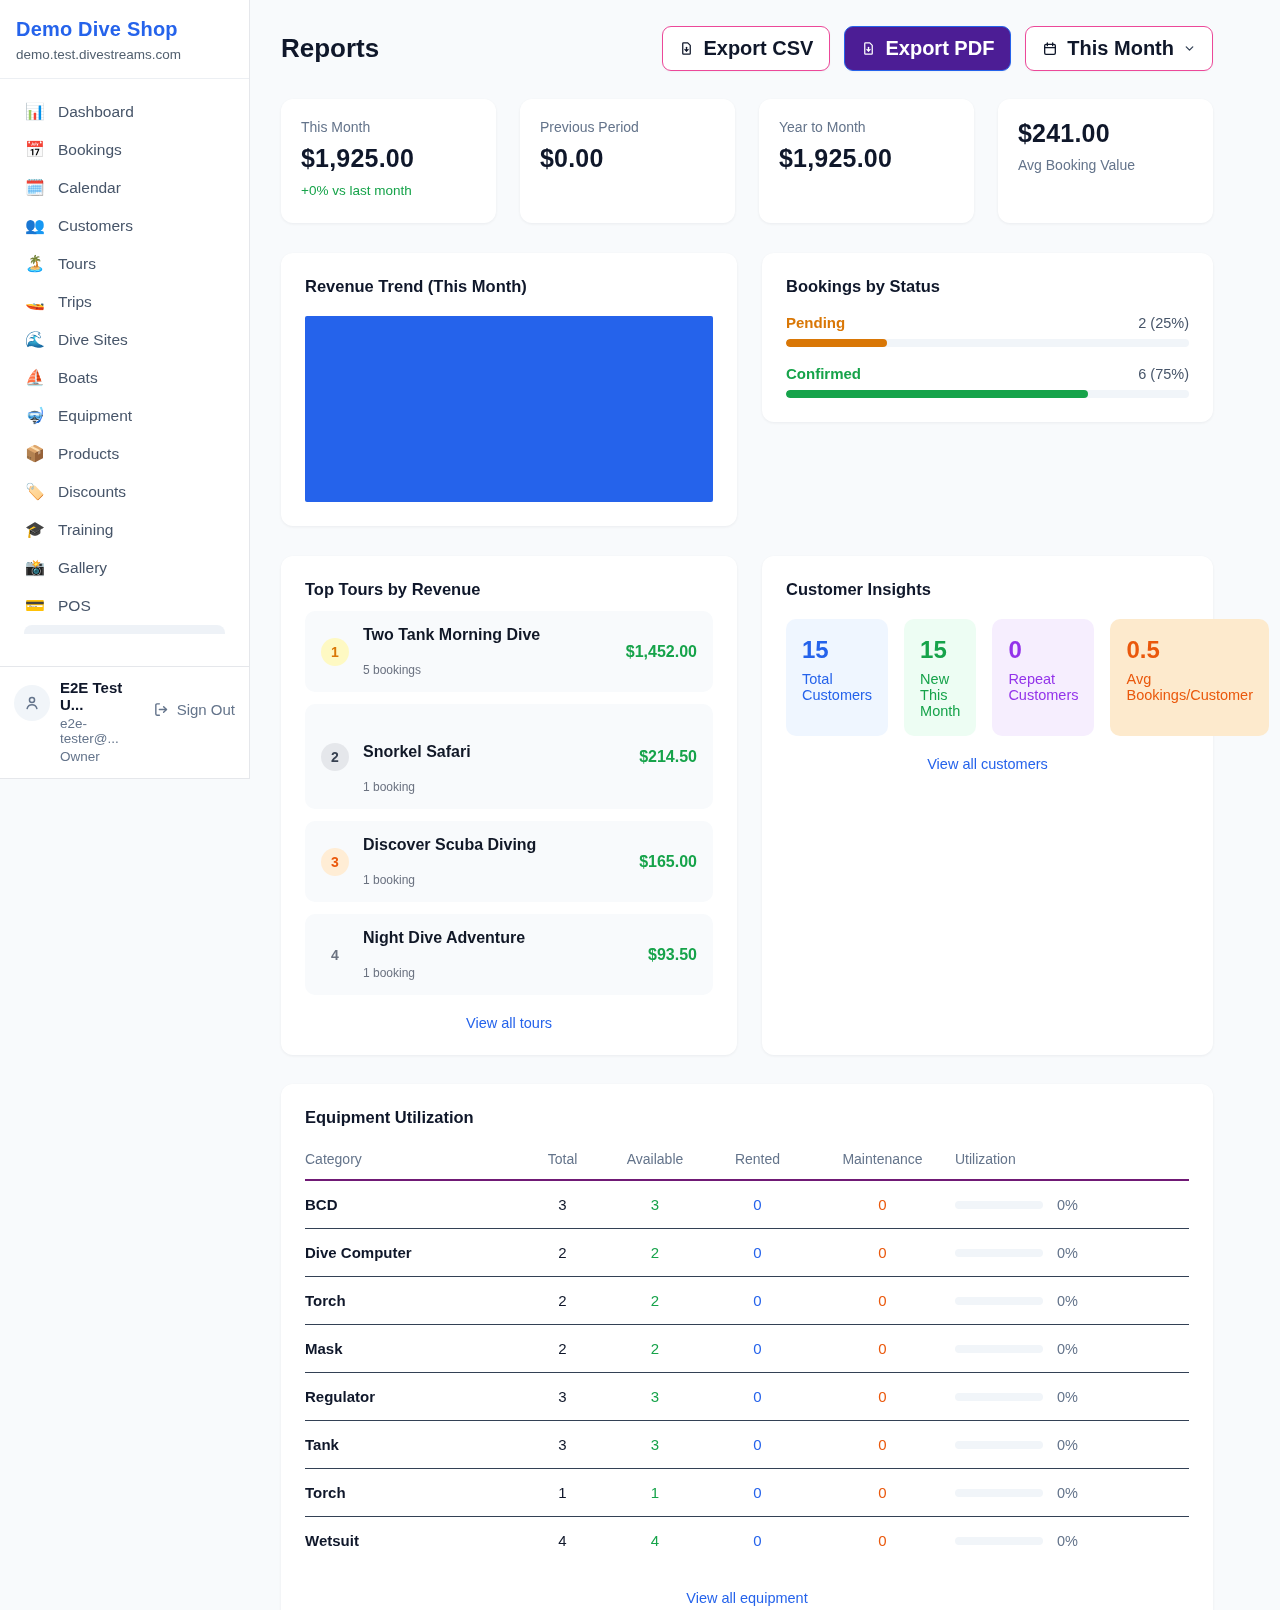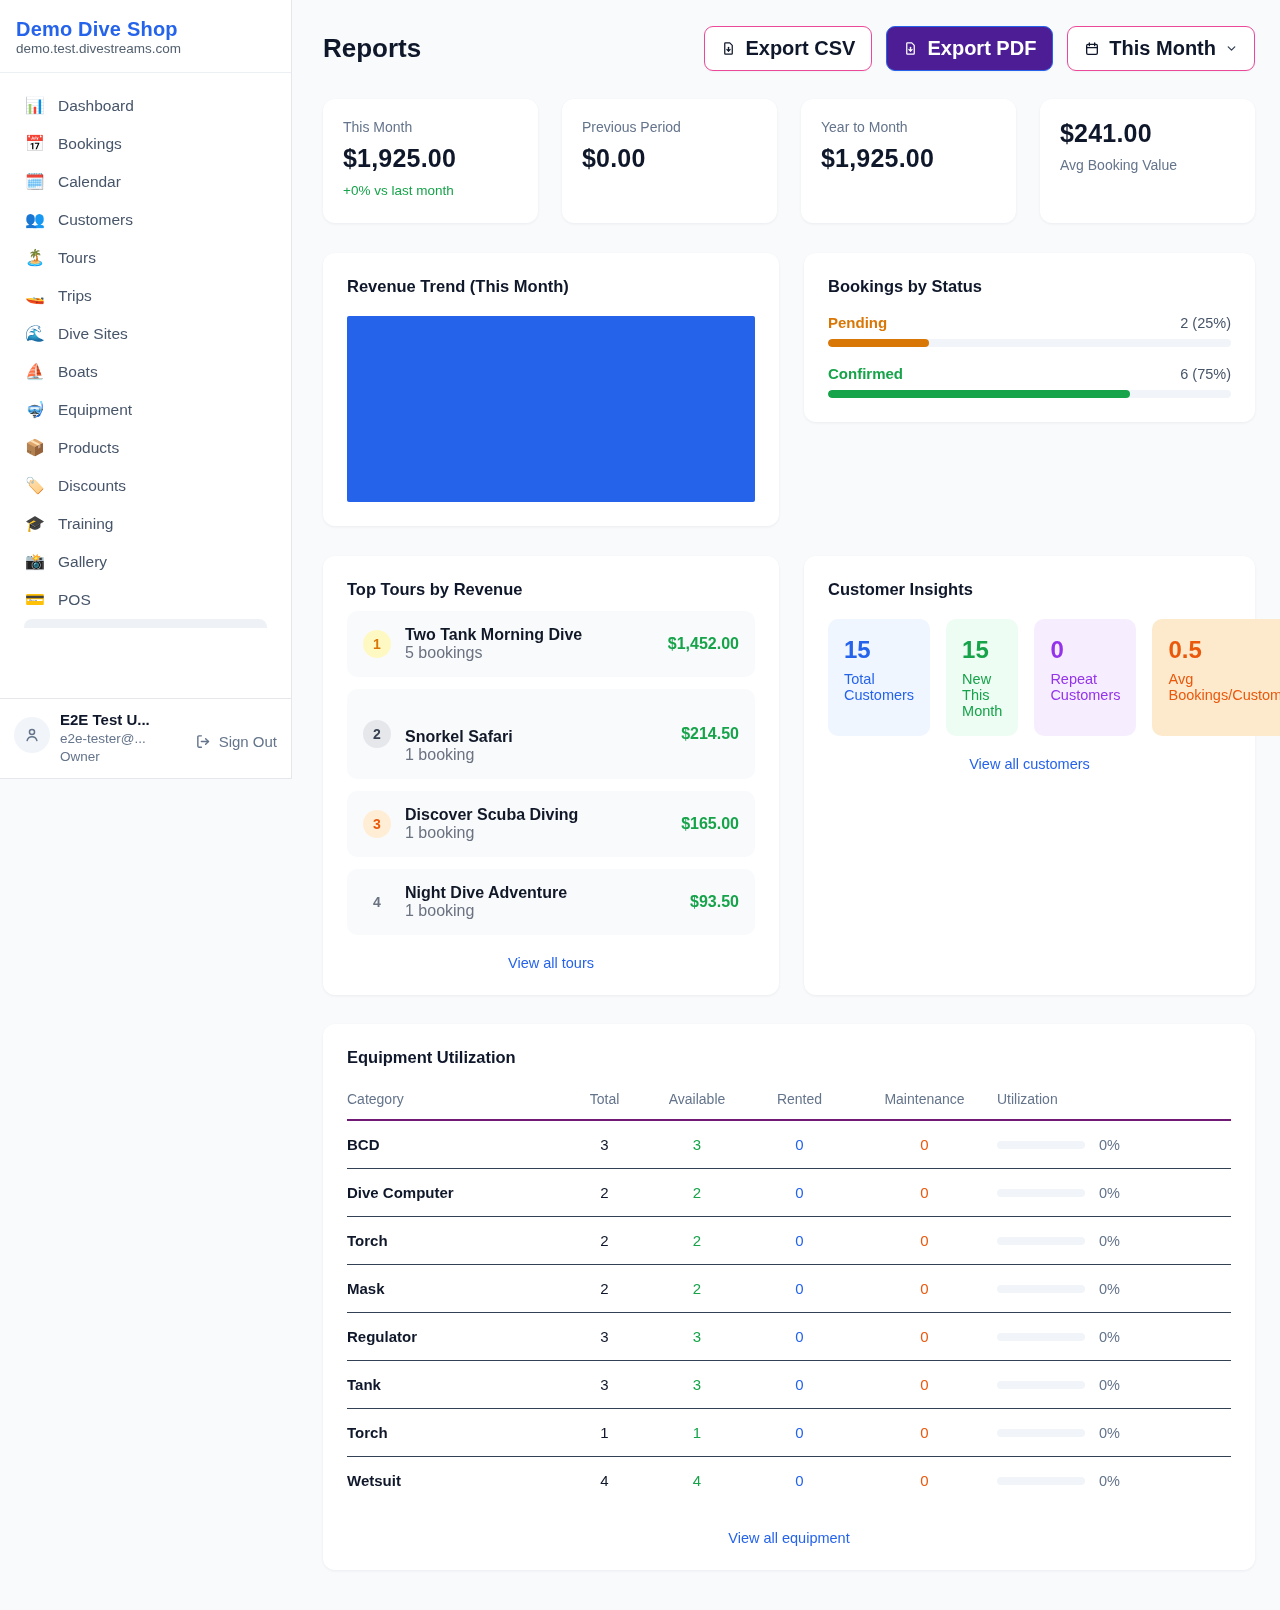--- a/index.html
+++ b/index.html
@@ -7,27 +7,27 @@
   body {
     min-height:1610px;
     background:#f8fafc;
     font-family:"Liberation Sans", sans-serif;
     color:#0f172a;
     display:flex;
     align-items:flex-start;
   }
   
   .sidebar {
-    width:292px; flex-shrink:0; background:#fff;
+    width:250px; flex-shrink:0; background:#fff;
     border-right:1px solid #e5e7eb; border-bottom:1px solid #e5e7eb;
     height:779px; display:flex; flex-direction:column;
   }
   .sidebar-head { padding:18px 16px 16px 16px; border-bottom:1px solid #eceff3; }
   .shop-name { font-size:20px; font-weight:bold; color:#2563eb; letter-spacing:.2px; }
-  .shop-domain { font-size:13.5px; color:#52606f; }
+  .shop-domain { font-size:13.5px; color:#52606f; margin-top:6px; }
   .nav { padding:14px 12px 0 12px; flex:1; overflow:hidden; }
   .nav-item {
     display:flex; align-items:center; gap:12px;
     padding:10px 12px; border-radius:8px; cursor:pointer;
     color:#475569; font-size:15.5px;
   }
   .nav-item .ni-icon { width:22px; text-align:center; font-size:16px; line-height:1; }
   .nav-sliver { height:9px; margin:0 12px; border-radius:8px 8px 0 0; background:#eef2f7; }
   .user-panel {
     border-top:1px solid #e5e7eb; padding:12px 14px 14px 14px;
@@ -89,21 +89,21 @@
   .rank {
     width:28px; height:28px; border-radius:50%; flex-shrink:0;
     display:flex; align-items:center; justify-content:center;
     font-size:14px; font-weight:bold; color:#6b7280;
   }
   .rank-1 { background:#fef9c3; color:#d97706; }
   .rank-2 { background:#e5e7eb; color:#374151; }
   .rank-3 { background:#ffedd5; color:#ea580c; }
   .tour-info { flex:1; min-width:0; }
   .tour-name { font-size:16px; font-weight:bold; color:#111827; }
-  .tour-bookings { font-size:16px; color:#6b7280; margin-top:0; }
+  .tour-bookings { font-size:12px; color:#6b7280; margin-top:19px; }
   .tour-revenue { font-size:16px; font-weight:bold; color:#16a34a; white-space:nowrap; }
   .view-link { display:block; text-align:center; color:#2563eb; font-size:14.5px; margin-top:20px; cursor:pointer; text-decoration:none; }
   
   .insights-grid { display:grid; grid-template-columns:1fr 1fr 1fr 1fr; gap:16px; margin-top:20px; }
   .insight-tile { border-radius:10px; padding:17px 16px; }
   .insight-value { font-size:24px; font-weight:800; }
   .insight-label { font-size:14.5px; margin-top:7px; }
   
   .equip-panel { margin-top:29px; padding:24px; }
   .equip-table { margin-top:18px; }

